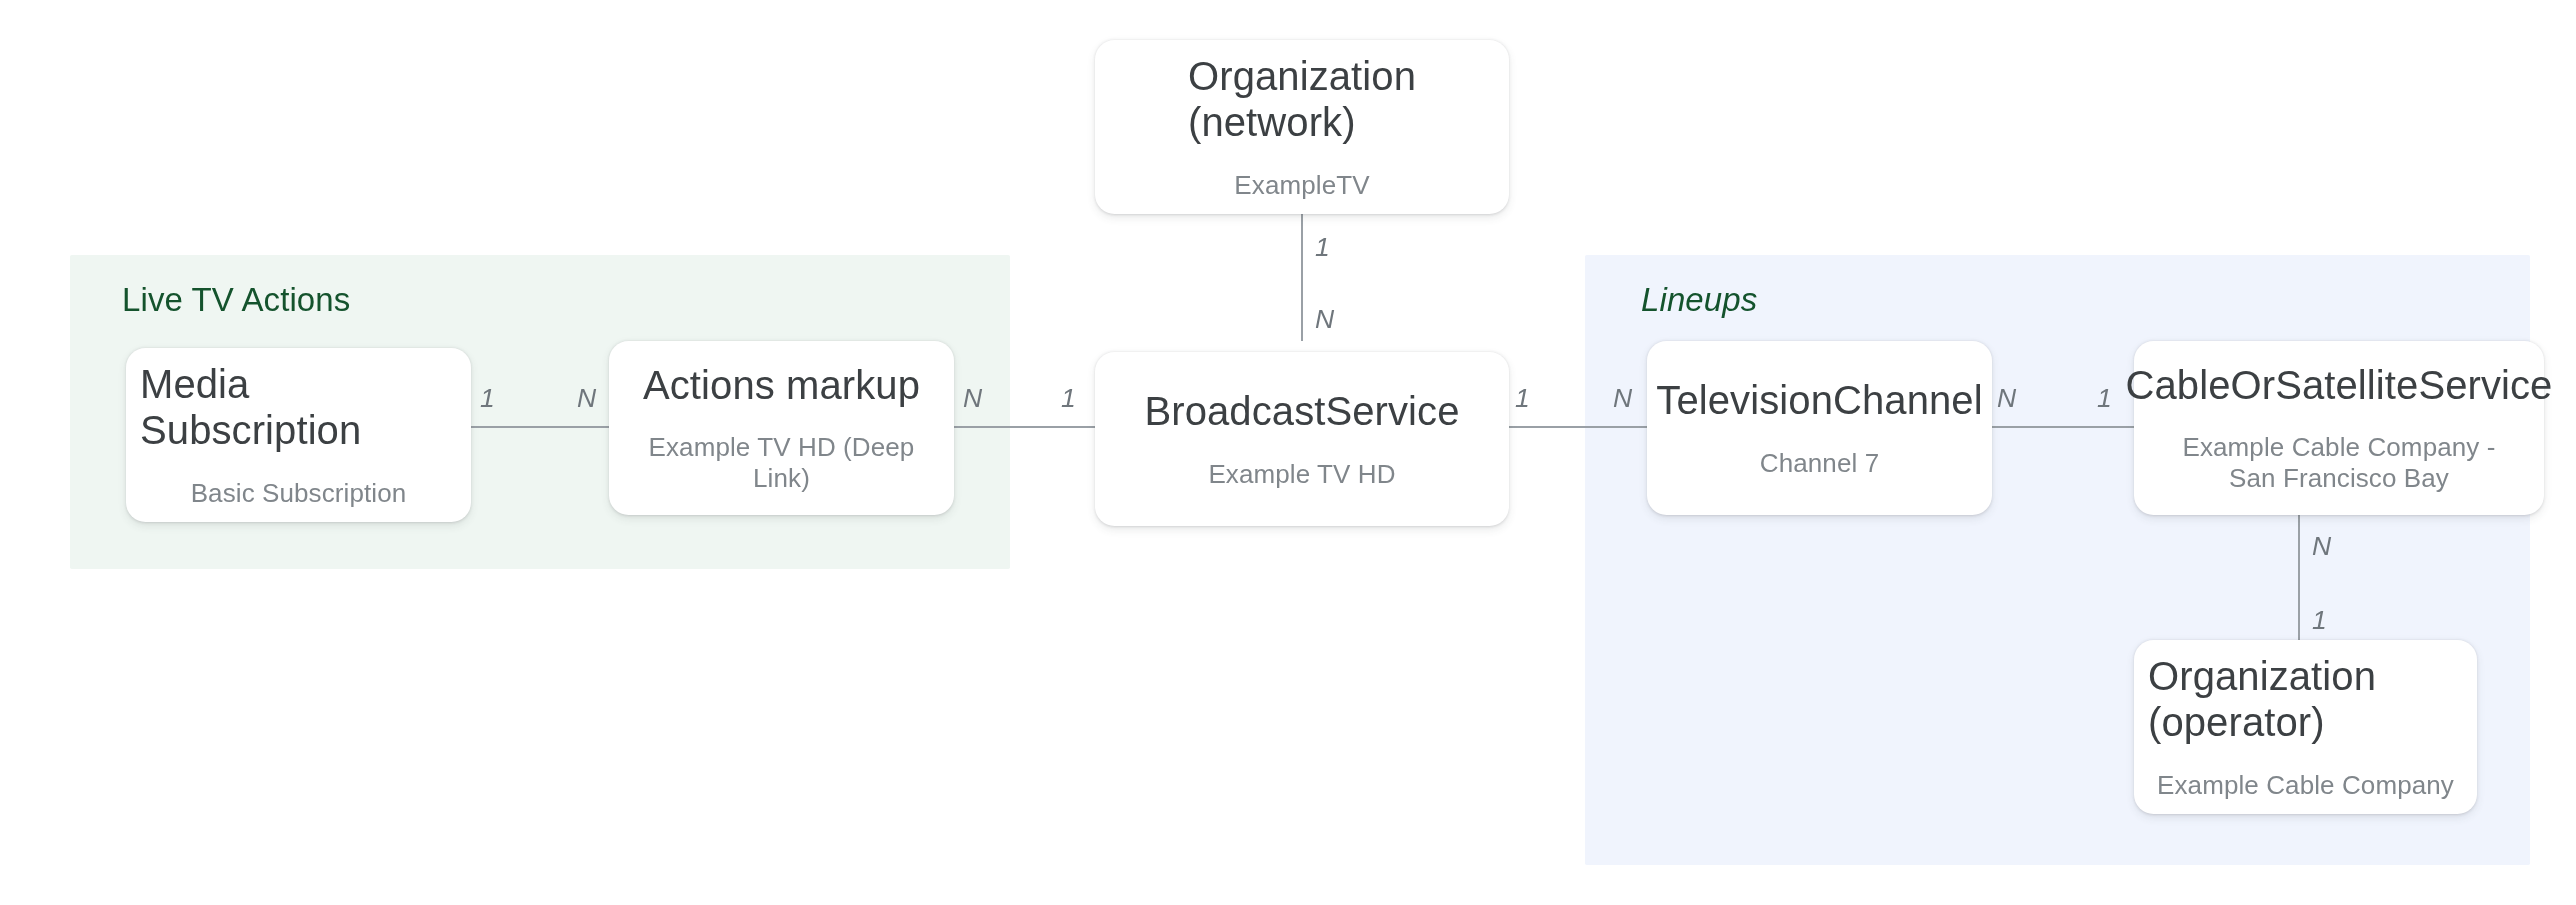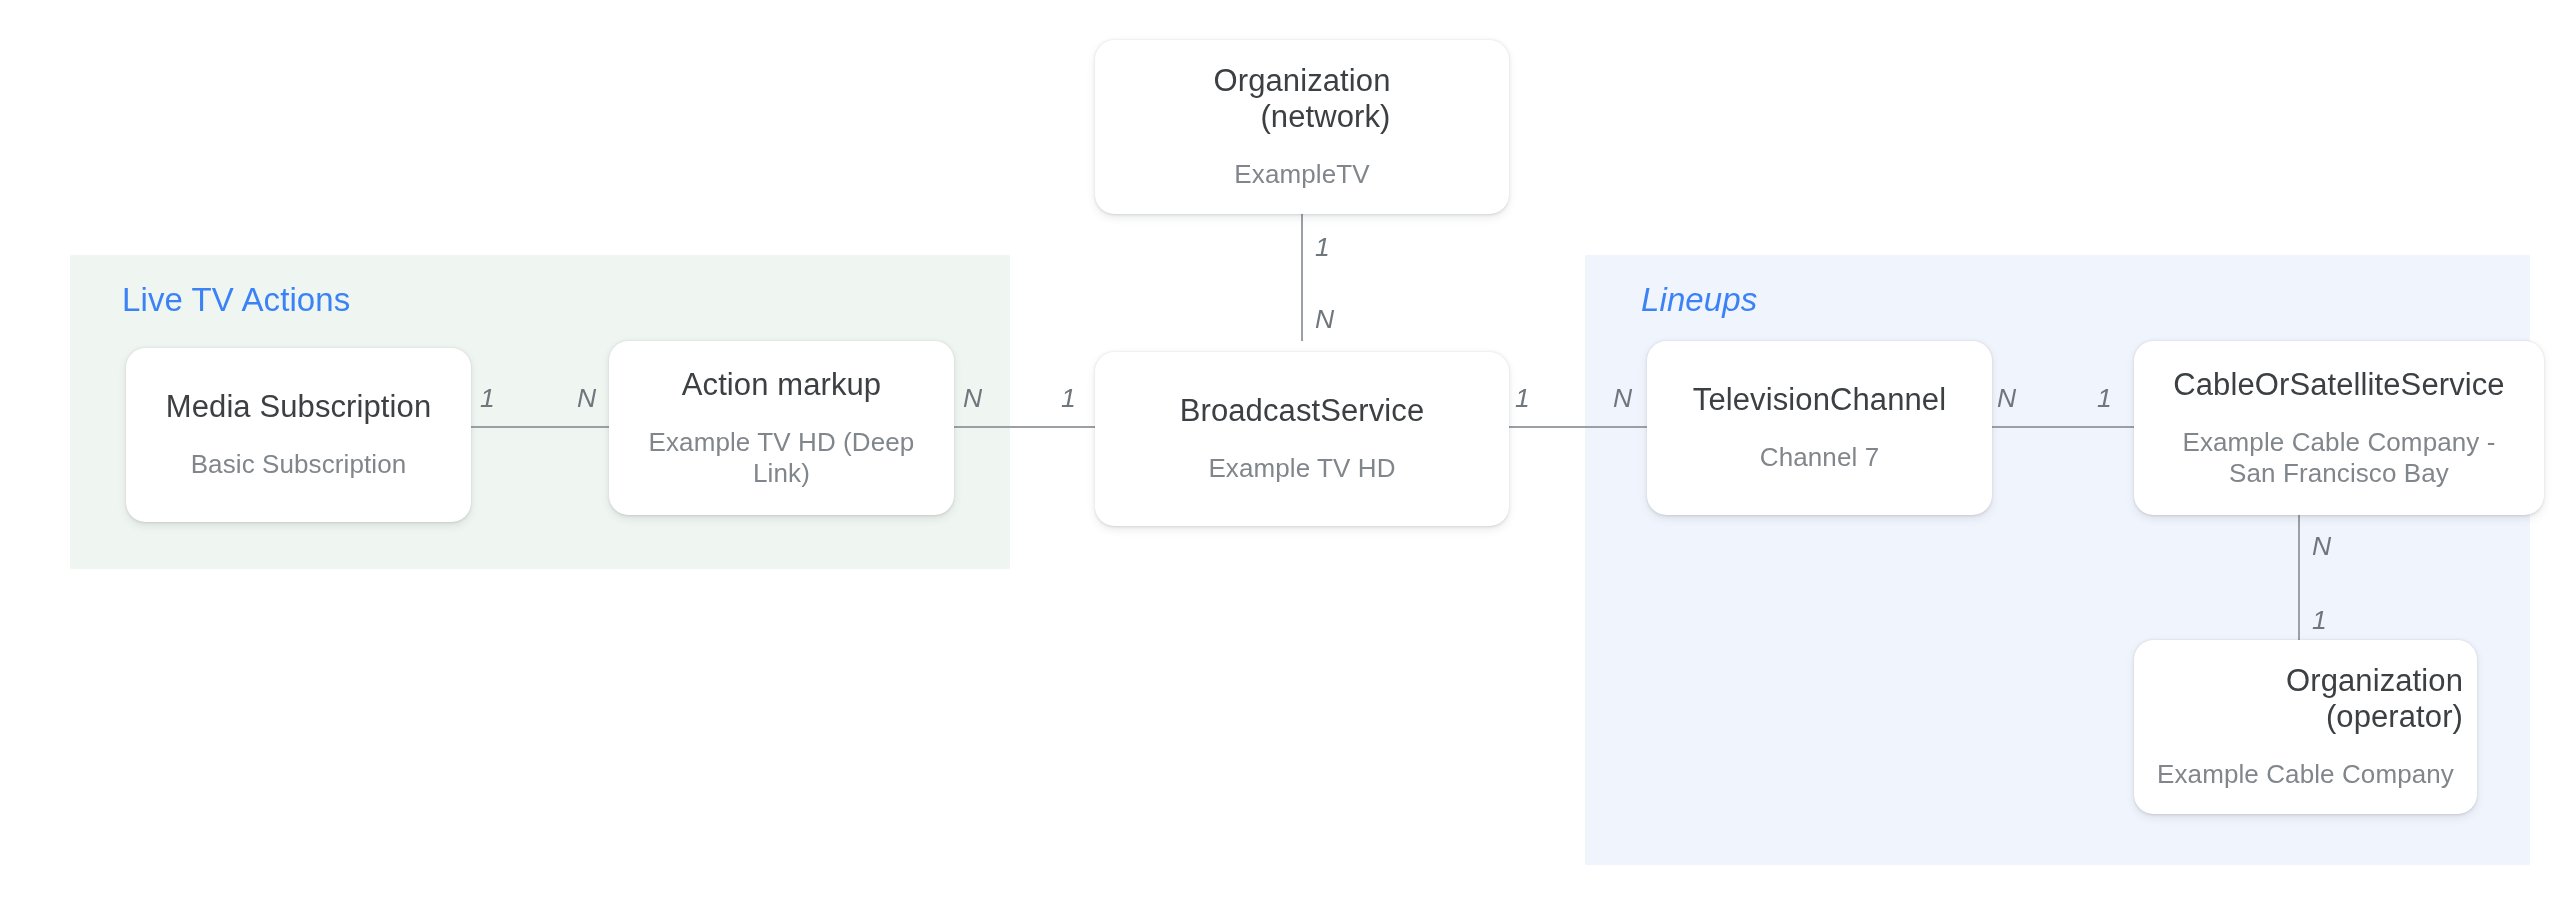--- a/index.html
+++ b/index.html
@@ -23,21 +23,21 @@
 
   
   .panel {
     position: absolute;
     border-radius: 1.8px;
   }
   .panel-title {
     position: absolute;
     font-size: 33px;
     line-height: 1;
-    color: #3b82f6;
+    color: #14532d;
     font-weight: 400;
     letter-spacing: 0.1px;
     white-space: nowrap;
   }
 
   
   .node {
     position: absolute;
     background: #ffffff;
     border-radius: 19.5px;
@@ -45,24 +45,24 @@
                 0 3.5px 8.8px rgba(60,64,67,0.10);
     display: flex;
     flex-direction: column;
     align-items: center;
     justify-content: center;
     box-sizing: border-box;
     padding: 8.8px 14px;
     z-index: 5;
   }
   .node-title {
-    font-size: 31px;
+    font-size: 40px;
     line-height: 1.16;
     color: #3c4043;
-    text-align: right;
+    text-align: left;
     font-weight: 400;
     white-space: pre-line;
     letter-spacing: 0.1px;
   }
   .node-sub {
     font-size: 26px;
     line-height: 1.2;
     color: #80868b;
     text-align: center;
     font-weight: 400;
@@ -124,21 +124,21 @@
     <div class="node" style="left: 1095px; top: 40px; width: 414px; height: 174px;">
       <div class="node-title">Organization
 (network)</div>
       <div class="node-sub">ExampleTV</div>
     </div>
     <div class="node" style="left: 126px; top: 348px; width: 345px; height: 174px;">
       <div class="node-title">Media Subscription</div>
       <div class="node-sub">Basic Subscription</div>
     </div>
     <div class="node" style="left: 609px; top: 341px; width: 345px; height: 174px;">
-      <div class="node-title">Action markup</div>
+      <div class="node-title">Actions markup</div>
       <div class="node-sub">Example TV HD (Deep Link)</div>
     </div>
     <div class="node" style="left: 1095px; top: 352px; width: 414px; height: 174px;">
       <div class="node-title">BroadcastService</div>
       <div class="node-sub">Example TV HD</div>
     </div>
     <div class="node" style="left: 1647px; top: 341px; width: 345px; height: 174px;">
       <div class="node-title">TelevisionChannel</div>
       <div class="node-sub">Channel 7</div>
     </div>

